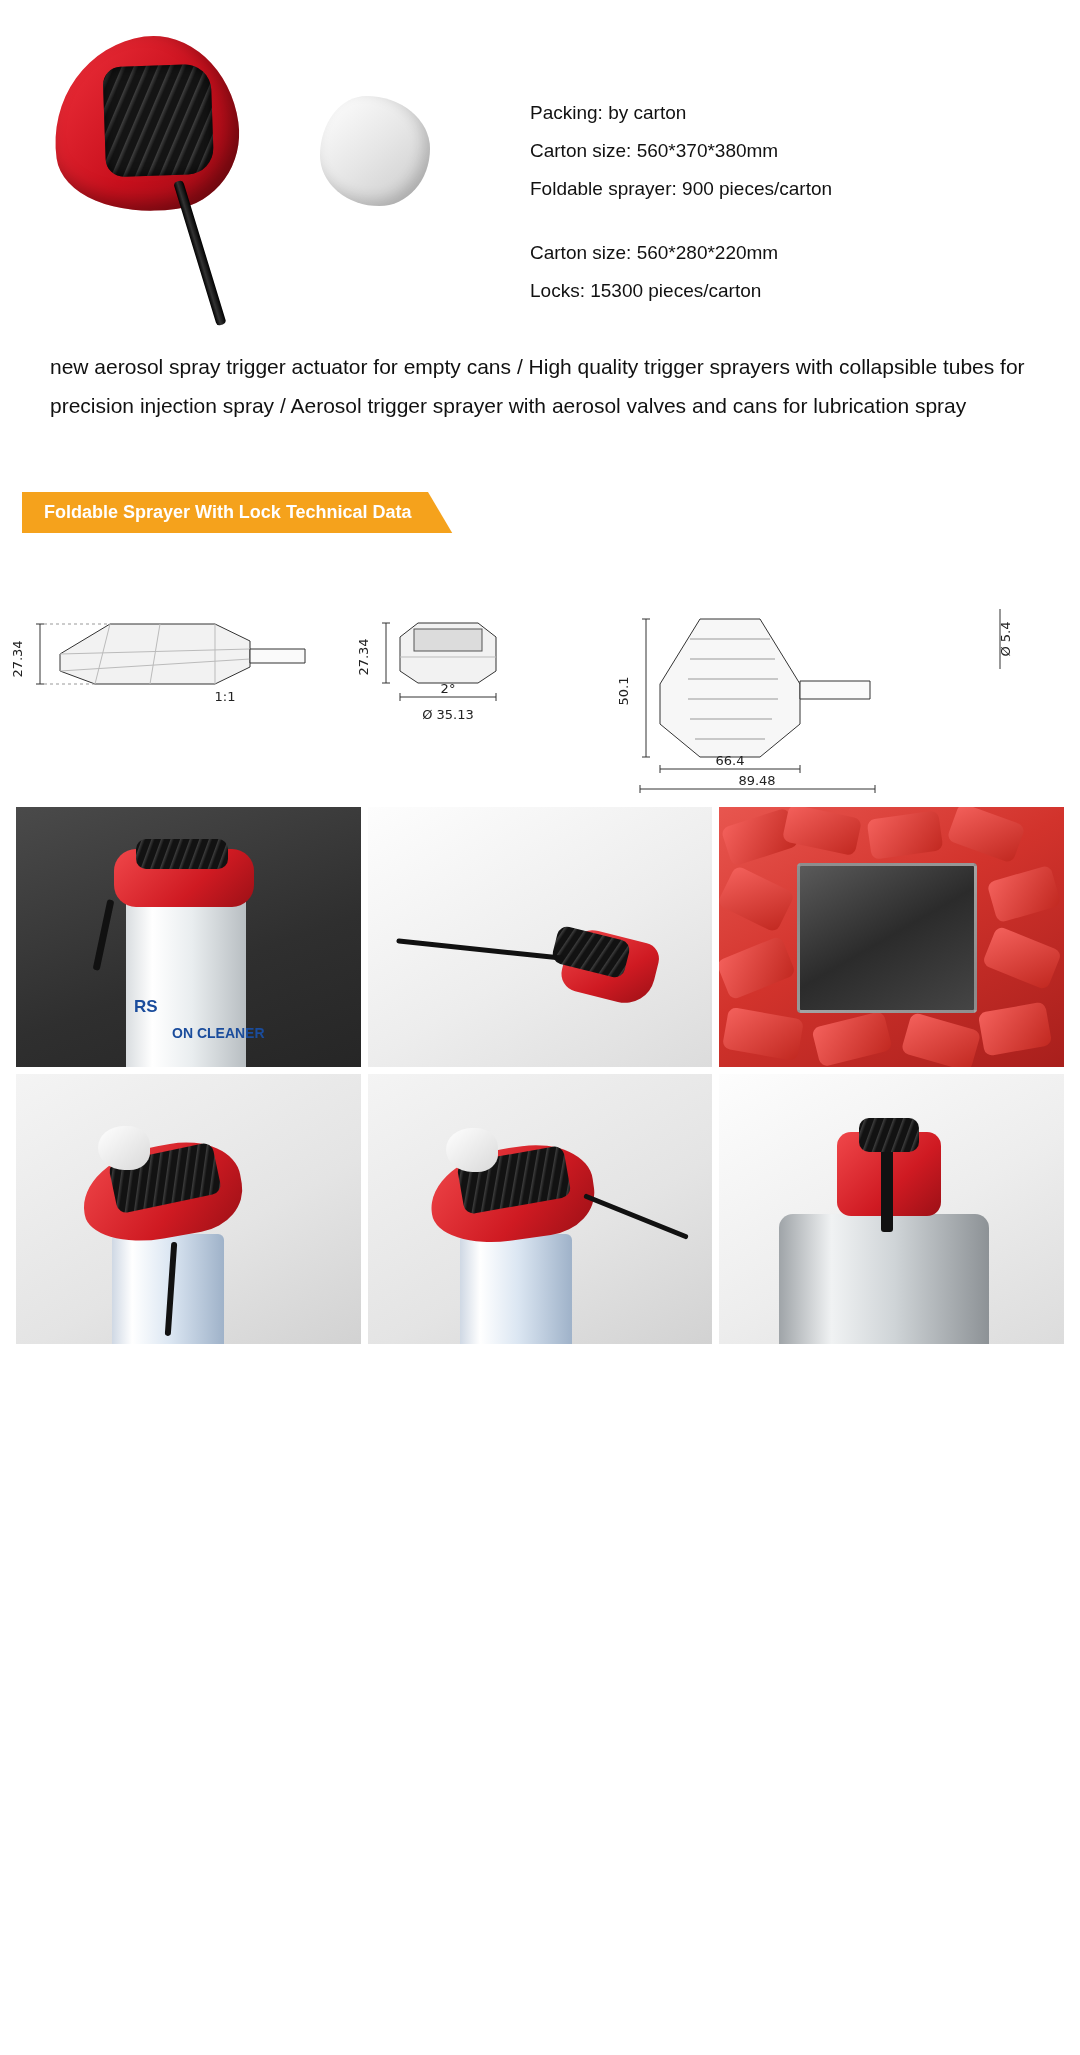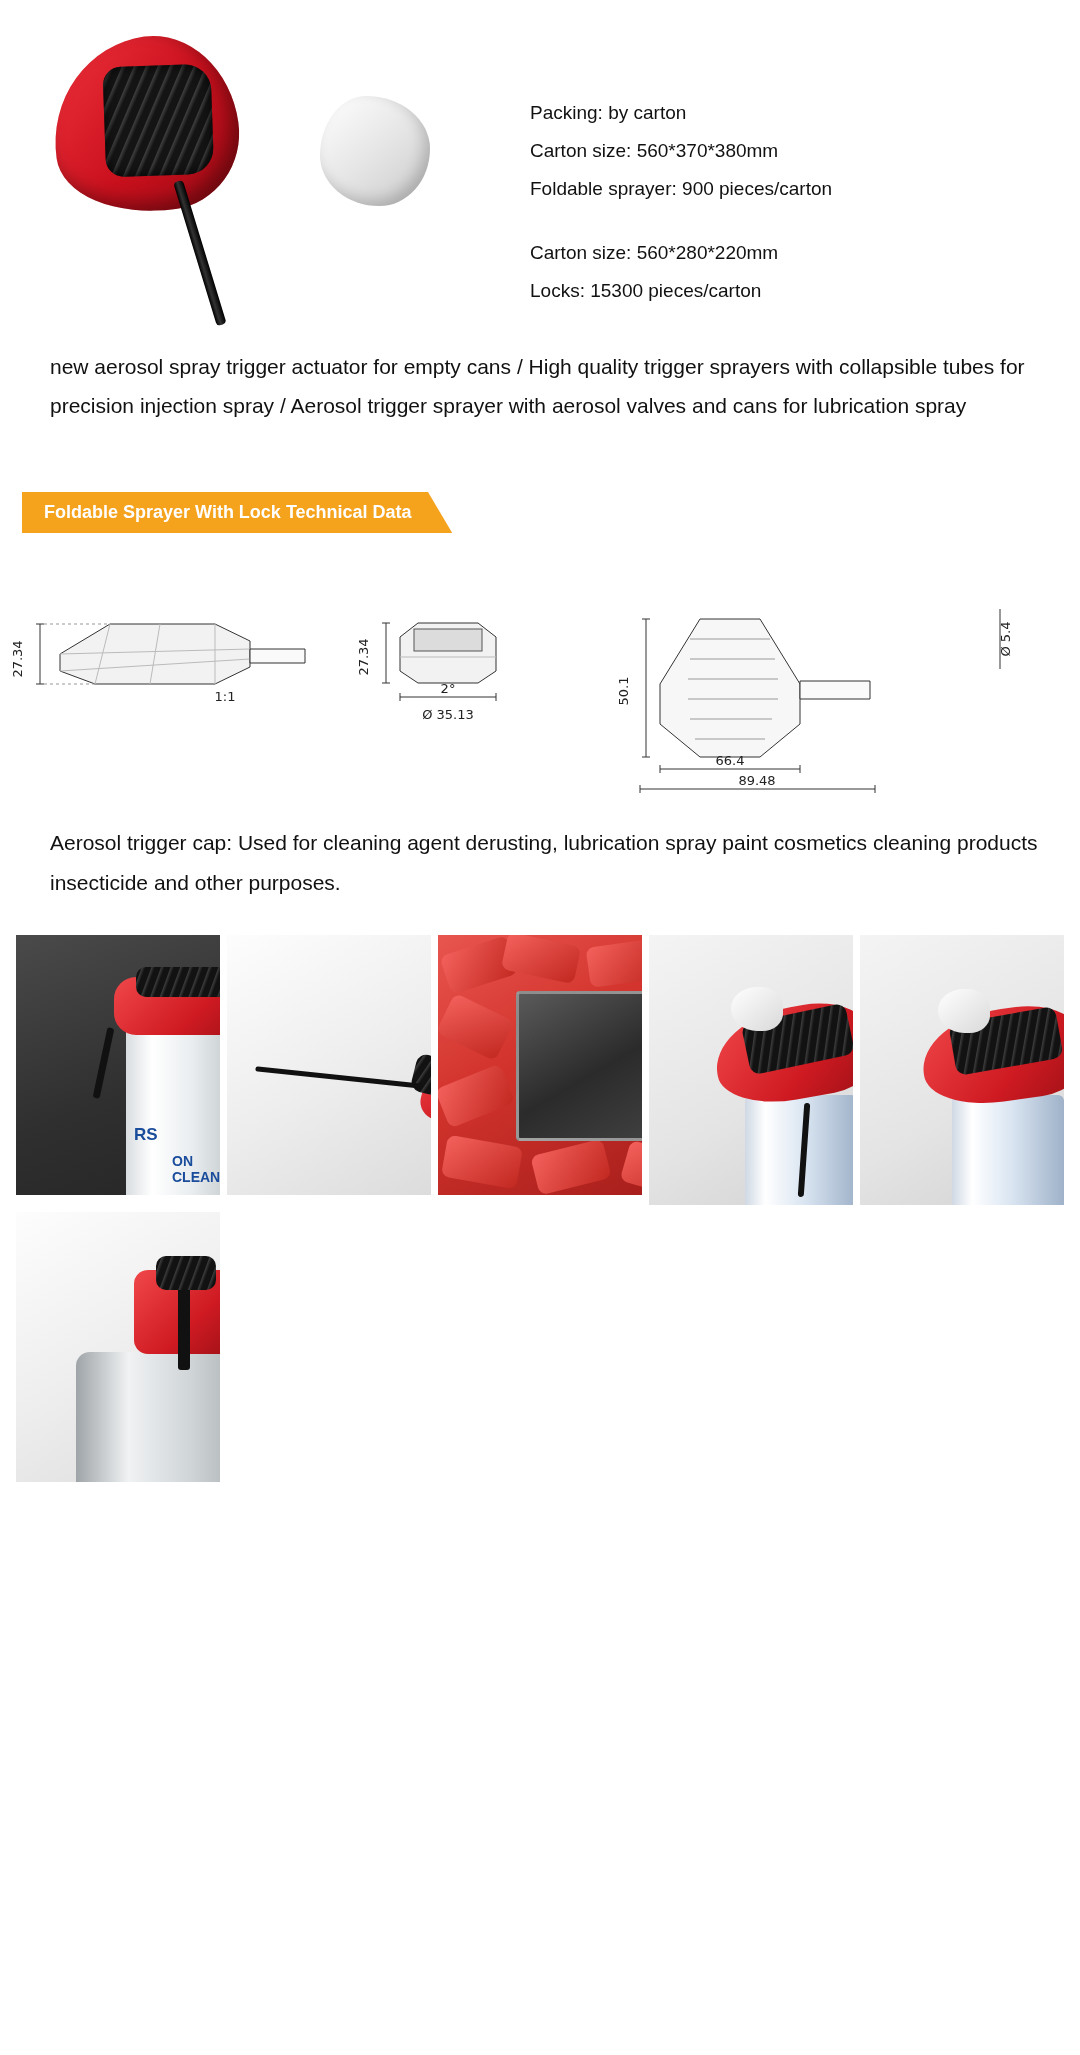--- a/index.html
+++ b/index.html
@@ -139,21 +139,21 @@
   
   .tech {
     padding: 40px 0 20px 0;
     height: 260px;
   }
   .tech svg { display: block; }
 
   
   .grid {
     display: grid;
-    grid-template-columns: repeat(5, 1fr);
+    grid-template-columns: repeat(3, 1fr);
     gap: 7px;
     padding: 8px 16px 24px 16px;
   }
   .cell {
     height: 260px;
     position: relative;
     overflow: hidden;
     background: #efefef;
   }
   .cell.tall { height: 270px; }
@@ -290,21 +290,20 @@
         <text x="448" y="140" text-anchor="middle">Ø 35.13</text>
         <text x="628" y="112" transform="rotate(-90 628 112)" text-anchor="middle">50.1</text>
         <text x="1010" y="60" transform="rotate(-90 1010 60)" text-anchor="middle">Ø 5.4</text>
         <text x="730" y="186" text-anchor="middle">66.4</text>
         <text x="757" y="206" text-anchor="middle">89.48</text>
       </g>
     </svg>
   </div>
 
 
-  <div class="para-app">Aerosol trigger cap: Used for cleaning agent derusting, lubrication spray paint cosmetics cleaning products insecticide and other purposes.</div>
 
   <div class="grid">
 
     <div class="cell ph-dark">
       <div class="can" style="left:110px;top:82px;width:120px;height:185px;"></div>
       <div class="cap-red" style="left:98px;top:42px;width:140px;height:58px;border-radius:22px;"></div>
       <div class="bellow-sm" style="left:120px;top:32px;width:92px;height:30px;"></div>
       <div class="tube-black" style="left:84px;top:92px;width:7px;height:72px;transform:rotate(12deg);"></div>
       <div class="label-strip" style="left:118px;top:190px;">RS</div>
       <div class="label-strip" style="left:156px;top:218px;font-size:14px;">ON CLEANER</div>

